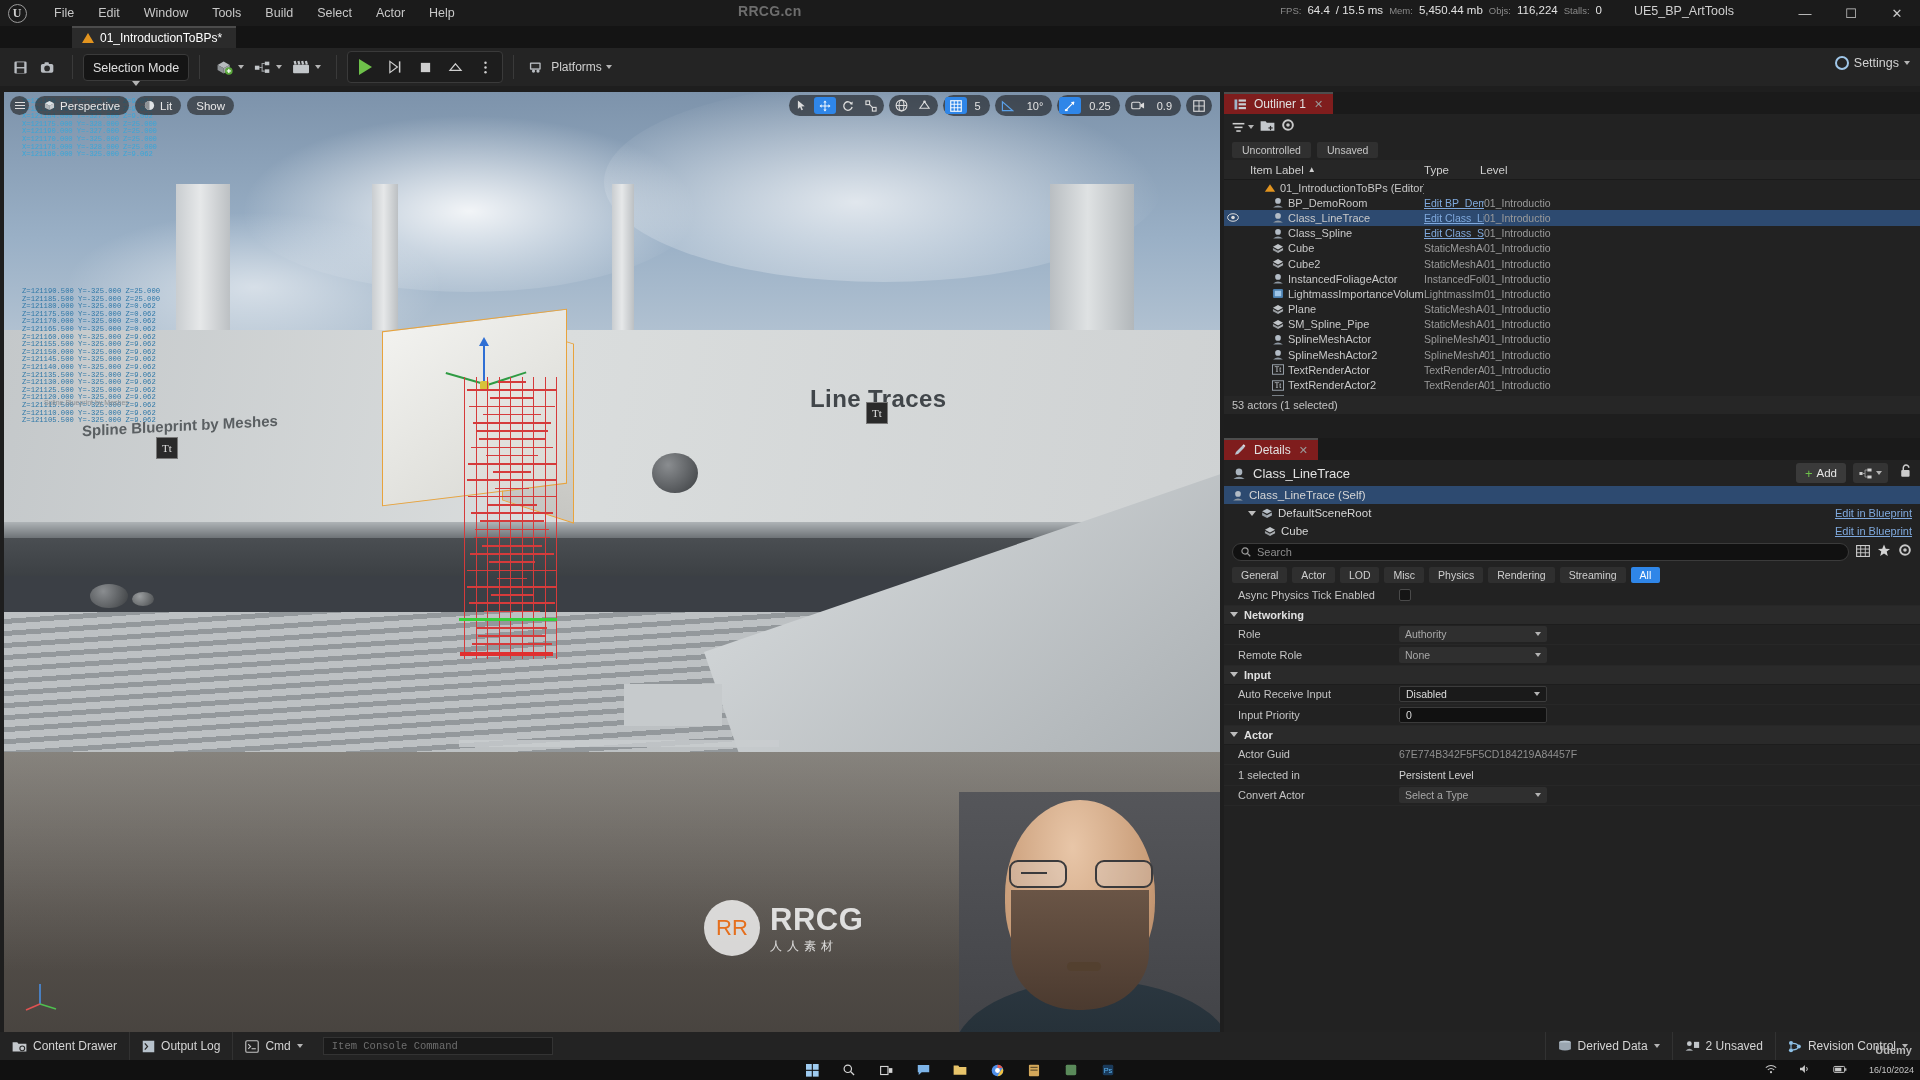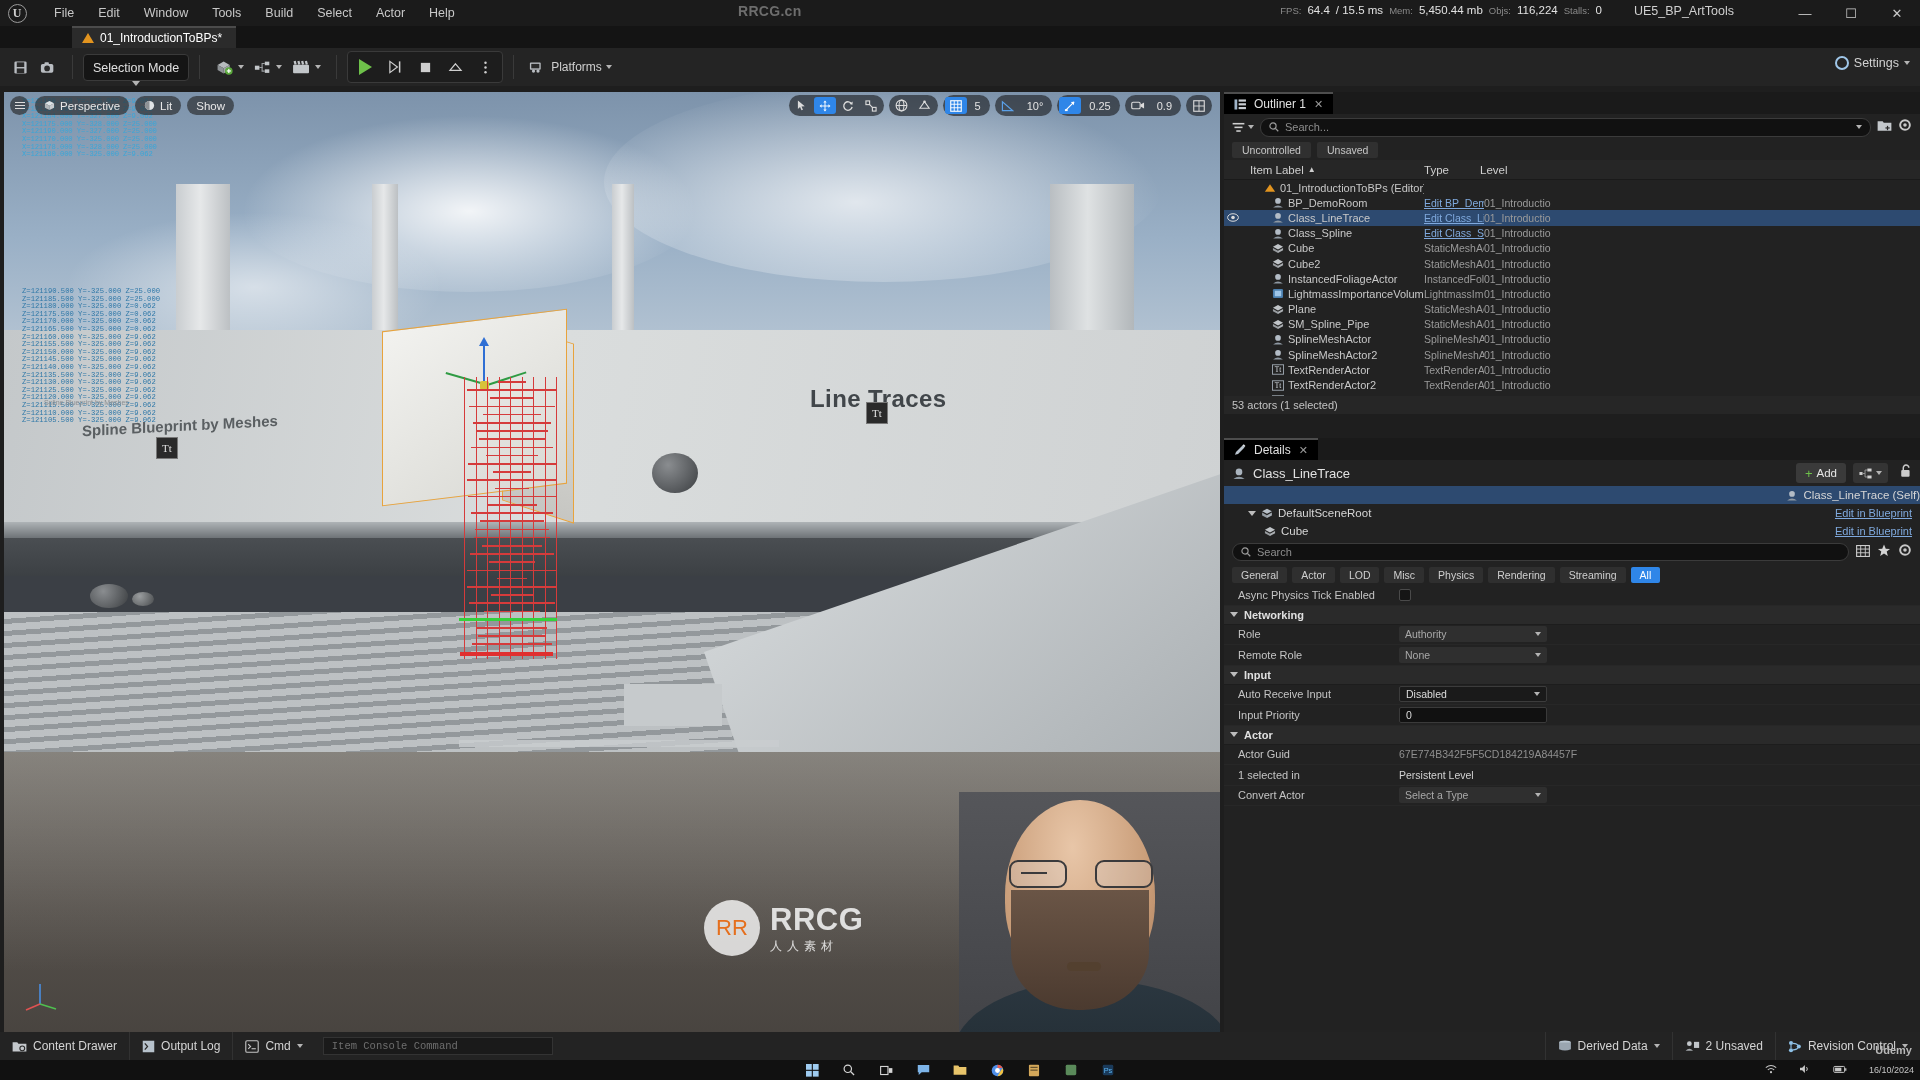--- a/index.html
+++ b/index.html
@@ -170,21 +170,21 @@
   
   .wm { position:absolute; left:700px; top:808px; display:flex; align-items:center; gap:10px; opacity:.88; }
   .wm-logo { width:56px; height:56px; border-radius:50%; background:rgba(255,255,255,.88);
      display:flex; align-items:center; justify-content:center; color:#f97316; font-size:22px; font-weight:normal; }
   .wm-t1 { font-size:31px; font-weight:bold; color:#f2f2f2; letter-spacing:.5px; }
   .wm-t2 { font-size:12px; color:#ededed; letter-spacing:5px; }
   .udemy { position:absolute; right:8px; bottom:24px; font-size:11px; color:#b9b9b9; font-weight:bold; }
 
   
   .rpanel { position:absolute; left:1224px; width:696px; background:#222; }
-  .ptab { height:22px; background:#000000; display:inline-flex; align-items:center; gap:8px;
+  .ptab { height:22px; background:#7f1d1d; display:inline-flex; align-items:center; gap:8px;
      padding:0 10px; font-size:12px; color:#e0e0e0; border-top:2px solid #4d4d4d; }
   .ptab .x { color:#9a9a9a; font-size:11px; }
   .ptabrow { height:22px; background:#1a1a1a; }
 
   
   #outliner { top:92px; height:322px; }
   .ol-toolrow { height:26px; display:flex; align-items:center; gap:6px; padding:0 8px; background:#222; }
   .srchbox { flex:1; height:19px; background:#111; border:1px solid #3b3b3b; border-radius:9px;
      display:flex; align-items:center; gap:6px; padding:0 8px; font-size:11px; color:#8d8d8d; }
   .filterpills { height:20px; display:flex; gap:6px; padding:0 8px; align-items:center; }
@@ -693,28 +693,20 @@
     </div>
     <div class="ol-toolrow">
       <div style="display:flex;align-items:center;gap:3px">
         <svg width="13" height="11" viewBox="0 0 14 12">
             <rect x="0.6" y="1" width="12.8" height="1.7" fill="#cfcfcf"></rect>
             <rect x="2.6" y="5" width="8.8" height="1.7" fill="#cfcfcf"></rect>
             <rect x="4.6" y="9" width="4.8" height="1.7" fill="#cfcfcf"></rect>
           </svg>
         <span class="caret sm"></span>
       </div>
-      <div class="srchbox">
-        <svg width="10" height="10" viewBox="0 0 11 11">
-            <circle cx="4.4" cy="4.4" r="3.4" fill="none" stroke="#9a9a9a" stroke-width="1.3"></circle>
-            <path d="M7 7 L10.2 10.2" stroke="#9a9a9a" stroke-width="1.4"></path>
-          </svg>
-        <span style="flex:1">Search...</span>
-        <span class="caret sm"></span>
-      </div>
       <div>
         <svg width="15" height="13" viewBox="0 0 16 14">
             <path d="M0.6 2.4 H6 L7.2 4 H15.4 V12.6 H0.6 Z" fill="#c4c8cc"></path>
             <rect x="10.6" y="7.4" width="1.3" height="4.6" fill="#2a2a2a"></rect>
             <rect x="9" y="9" width="4.6" height="1.3" fill="#2a2a2a"></rect>
           </svg>
       </div>
       <div>
         <svg width="14" height="14" viewBox="0 0 15 15">
             <circle cx="7.5" cy="7.5" r="5.2" fill="none" stroke="#c8c8c8" stroke-width="2.1"></circle>
@@ -986,21 +978,21 @@
         <span class="caret sm"></span>
       </div>
       <div style="margin-left:4px">
         <svg width="13" height="14" viewBox="0 0 14 15">
             <rect x="2.4" y="6.4" width="9" height="7.4" rx="1.2" fill="#cbcbcb"></rect>
             <path d="M4.6 6.4 V4.2 A3 3 0 0 1 10.6 4" stroke="#cbcbcb" stroke-width="1.6" fill="none"></path>
           </svg>
       </div>
     </div>
     <div id="comp-list">
-        <div class="comp-row sel" style="padding-left: 8px; justify-content: flex-end;">
+        <div class="comp-row sel" style="padding-left: 8px;">
           <span class="icon-sq">
             <svg width="12" height="11" viewBox="0 0 13 12">
               <circle cx="6.5" cy="4.3" r="3.1" fill="#b3bcc6"></circle>
               <path d="M1.2 11.4 Q6.5 7 11.8 11.4 Z" fill="#8e98a2"></path>
             </svg>
           </span>
           <span>Class_LineTrace (Self)</span>
         </div>
         <div class="comp-row" style="padding-left: 24px;">
           <span class="tcaret"></span>

